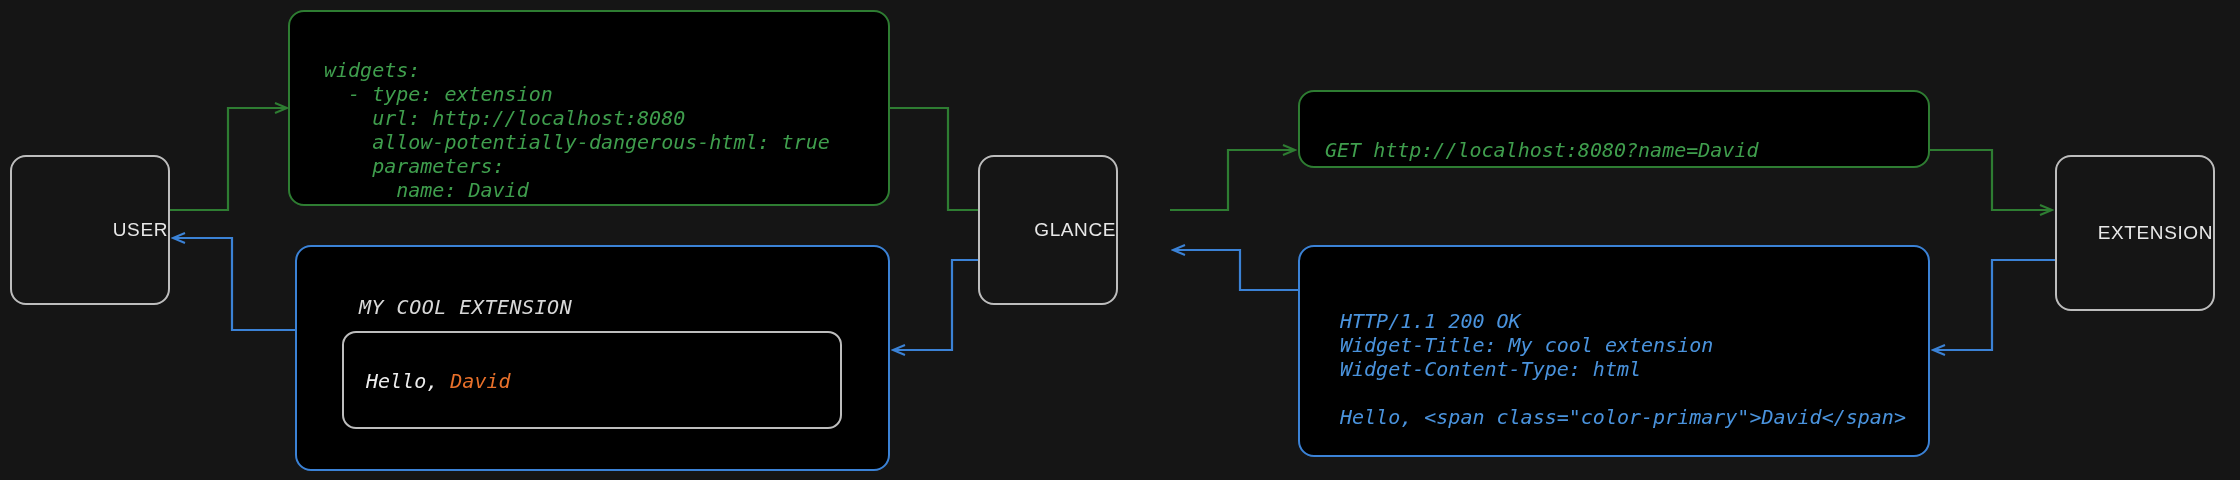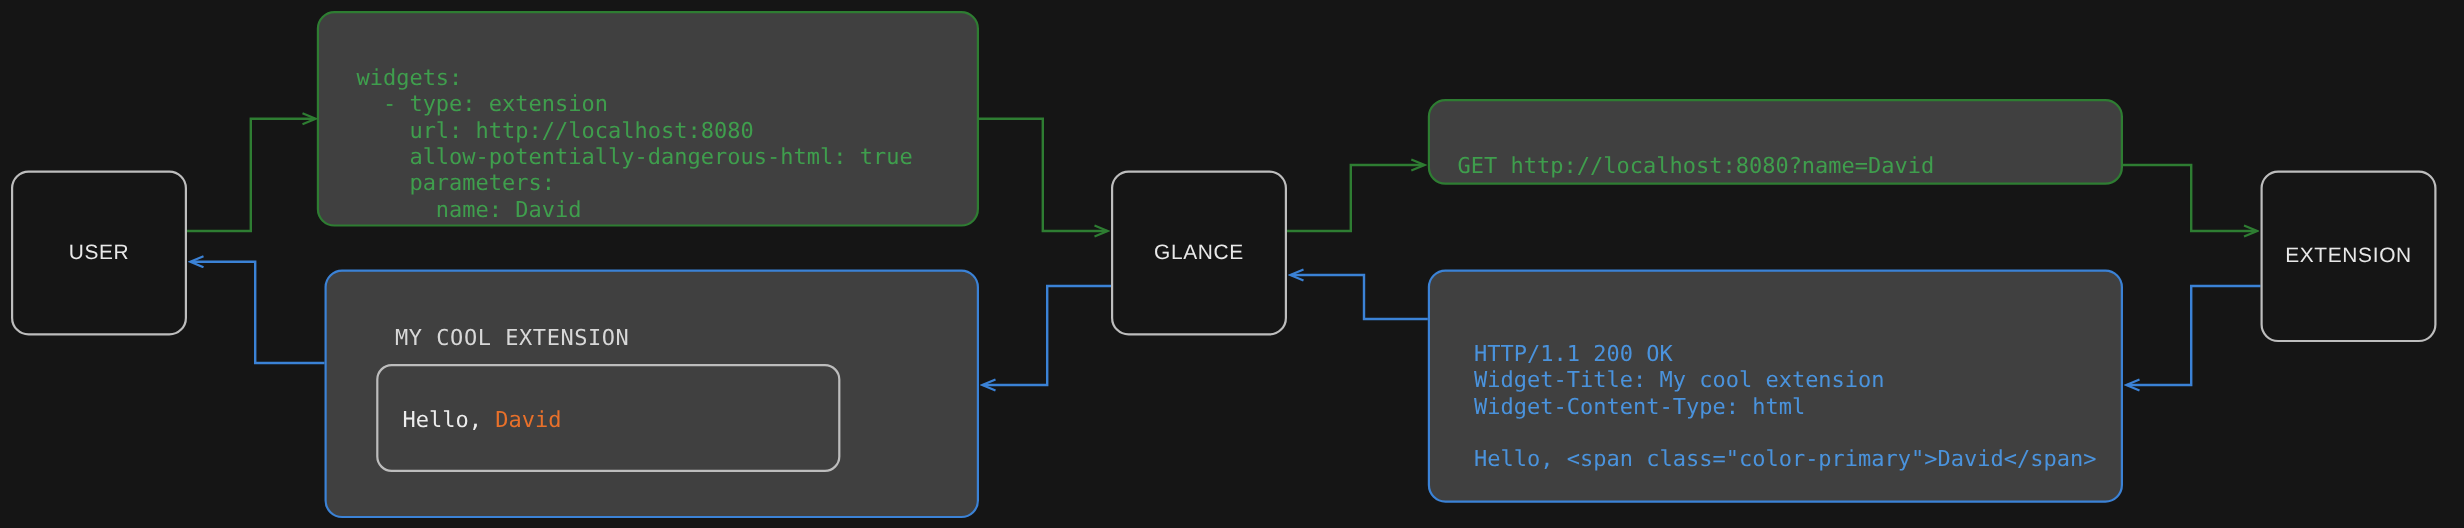--- a/index.html
+++ b/index.html
@@ -8,37 +8,38 @@
     width:2240px;height:480px;overflow:hidden;position:relative;
   }
   #stage{position:absolute;left:0;top:0;width:2240px;height:480px;background:#151515;}
   svg.wires{position:absolute;left:0;top:0;width:2240px;height:480px;pointer-events:none;}
 
   .node{
     position:absolute;
     border:2px solid #bdbdbd;
     border-radius:16px;
     background:#151515;
-    display:flex;align-items:center;justify-content:center;
+    display:flex;align-items:center;justify-content:flex-end;
     color:#e8e8e8;
     font-family:"Liberation Sans", sans-serif;
     font-size:19px;
     letter-spacing:0.6px;
     box-sizing:border-box;
   }
   #node-user{left:10px;top:155px;width:160px;height:150px;}
-  #node-glance{left:1010px;top:155px;width:160px;height:150px;}
+  #node-glance{left:978px;top:155px;width:140px;height:150px;}
   #node-extension{left:2055px;top:155px;width:160px;height:156px;}
 
   .panel{
     position:absolute;
     border:2px solid;
     border-radius:16px;
-    background:#404040;
+    background:#000000;
     box-sizing:border-box;
+    font-style:italic;
   }
   .panel.green{border-color:#2e7d32;}
   .panel.blue{border-color:#3b82d6;}
 
   .code{
     font-family:"DejaVu Sans Mono", monospace;
     font-size:20px;
     line-height:24px;
     white-space:pre;
   }
@@ -54,21 +55,21 @@
   #panel-response{left:1298px;top:245px;width:632px;height:212px;}
   #panel-response .code{position:absolute;left:40px;top:42px;}
 
   #panel-render{left:295px;top:245px;width:595px;height:226px;}
   .widget-title{
     position:absolute;left:50px;top:48px;
     font-family:"DejaVu Sans Mono", monospace;
     font-size:20px;color:#d8d8d8;letter-spacing:0.5px;padding-left:12px;
   }
   .widget-body{
-    position:absolute;left:45px;top:84px;width:422px;height:98px;
+    position:absolute;left:45px;top:84px;width:500px;height:98px;
     border:2px solid #bdbdbd;border-radius:14px;box-sizing:border-box;
   }
   .widget-text{
     position:absolute;left:22px;top:36px;
     font-family:"DejaVu Sans Mono", monospace;
     font-size:20px;color:#ededed;white-space:pre;
   }
   .accent{color:#e8702a;}
 </style>
 </head>

